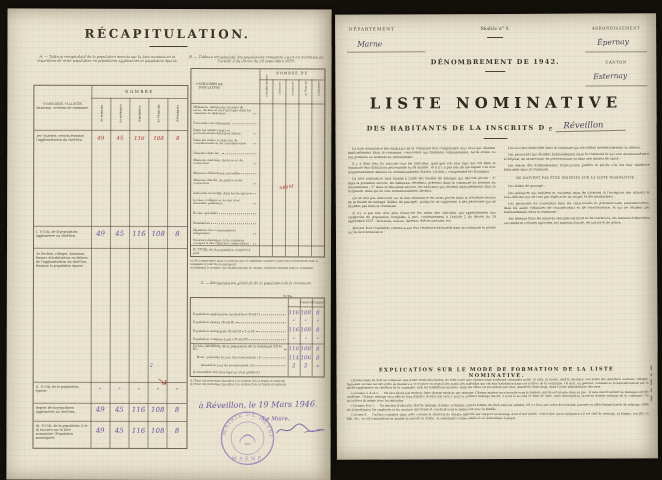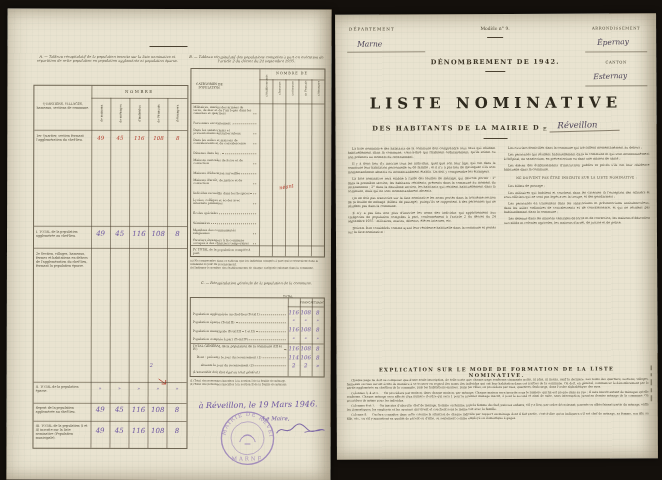--- a/index.html
+++ b/index.html
@@ -29,20 +29,21 @@
   .crow .lead{flex:1;border-bottom:1px dotted rgba(90,78,55,.6);margin:0 1px 1px 1px;min-width:2px;}
   p{margin:0 0 5px 0;text-indent:9px;text-align:justify;}
 </style>
 </head>
 <body>
 
 <div id="scan">
 
   <div class="page" style="left:7px;top:9px;width:324px;height:471px;transform:rotate(.15deg);">
 
+    <div class="abs c" style="left:40px;top:18px;width:240px;font-weight:bold;font-size:12px;letter-spacing:2.5px;color:#3c3526;">RÉCAPITULATION.</div>
     <div class="rule" style="left:142px;top:37px;width:38px;"></div>
 
     <div class="abs" style="left:25px;top:46px;width:150px;height:24px;overflow:hidden;">
       <div class="shrink c" style="font-size:7px;font-style:italic;line-height:1.2;">A. — Tableau récapitulatif de la population inscrite sur la liste nominative et répartition de cette population en population agglomérée et population éparse.</div>
     </div>
     <div class="abs" style="left:180px;top:46px;width:138px;height:24px;overflow:hidden;">
       <div class="shrink c" style="font-size:7px;font-style:italic;line-height:1.2;">B. — Tableau récapitulatif des populations comptées à part en exécution de l'article 2 du décret du 24 septembre 1935.</div>
     </div>
 
     <div class="box" style="left:26px;top:76px;width:153px;height:362px;">
@@ -349,21 +350,21 @@
     <div class="abs c" style="left:258px;top:46px;width:46px;font-size:3.8px;letter-spacing:.6px;">CANTON</div>
     <div class="abs hw" style="left:258px;top:58px;font-size:7.5px;transform:rotate(-2deg);">Esternay</div>
     <div class="rule" style="left:250px;top:72px;width:62px;background:rgba(70,60,42,.5);"></div>
 
     <div class="abs c" style="left:90px;top:44px;width:140px;font-size:6.5px;font-weight:bold;letter-spacing:1.2px;color:#3c3526;">DÉNOMBREMENT DE 1942.</div>
     <div class="rule" style="left:150px;top:57px;width:20px;"></div>
 
     <div class="abs c" style="left:0;top:80px;width:321px;font-size:15px;font-weight:bold;letter-spacing:5px;color:#2f2a1e;">LISTE NOMINATIVE</div>
 
     <div class="abs" style="left:0;top:106px;width:321px;display:flex;justify-content:center;align-items:flex-end;gap:3px;">
-      <span style="font-size:6.5px;font-weight:bold;letter-spacing:1.5px;color:#3c3526;">DES HABITANTS DE LA MAIRIE D</span>
+      <span style="font-size:6.5px;font-weight:bold;letter-spacing:1.5px;color:#3c3526;">DES HABITANTS DE LA INSCRITS D</span>
       <span style="font-size:5px;">E</span>
       <span class="hw" style="font-size:8.5px;border-bottom:1px solid rgba(70,60,42,.6);padding:0 22px 1px 8px;transform:rotate(-1deg);">Réveillon</span>
     </div>
     <div class="rule" style="left:148px;top:124px;width:24px;"></div>
 
     <div class="abs" style="left:12px;top:132px;width:148px;height:214px;overflow:hidden;">
       <div class="shrink" style="font-size:6.2px;line-height:1.35;">
         <p>La liste nominative des habitants de la commune doit comprendre tous ceux qui résident habituellement dans la commune, c'est-à-dire qui l'habitent ordinairement, qu'ils soient ou non présents au moment du recensement.</p>
         <p>Il y a donc lieu d'y inscrire tous les individus, quel que soit leur âge, qui ont dans la commune leur habitation personnelle ou de famille ; et il n'y a pas lieu de distinguer s'ils sont momentanément absents ou momentanément établis. On doit y comprendre les étrangers.</p>
         <p>La liste nominative sera établie à l'aide des feuilles de ménage, qui devront porter : 1° dans la première section, les habitants résidents, présents dans la commune au moment du recensement ; 2° dans la deuxième section, les habitants qui résident habituellement dans la commune, mais qui en sont momentanément absents.</p>

